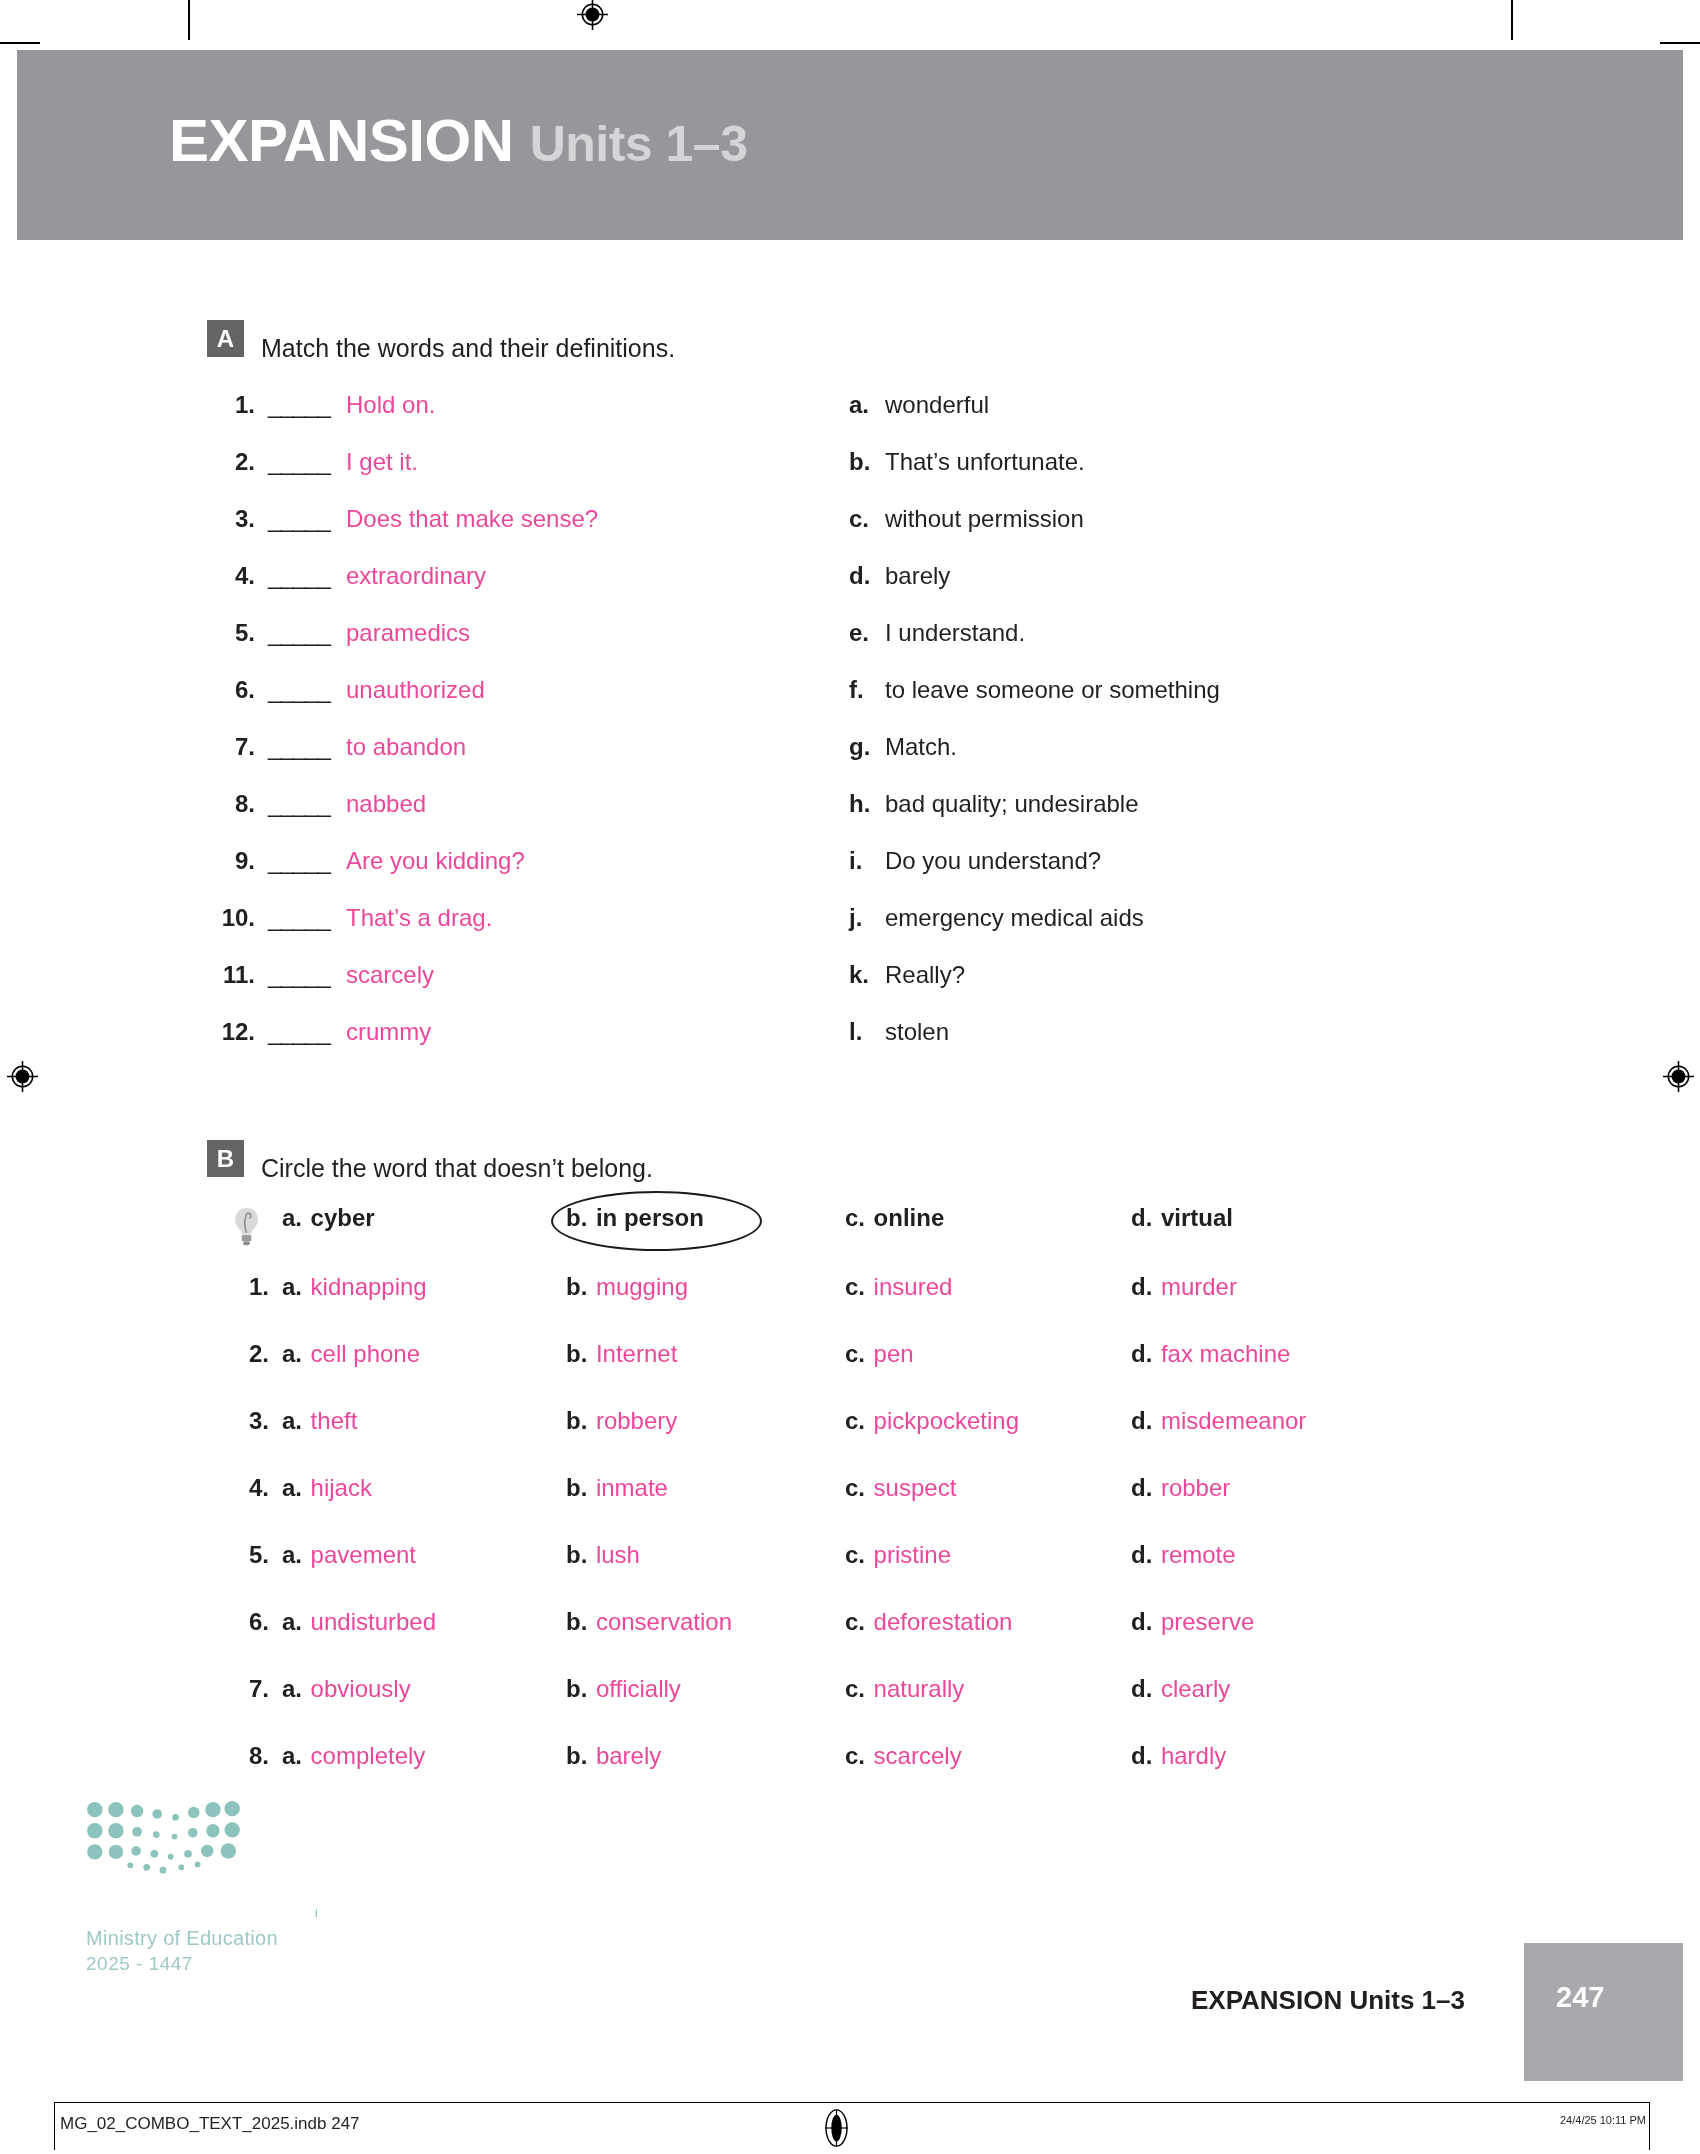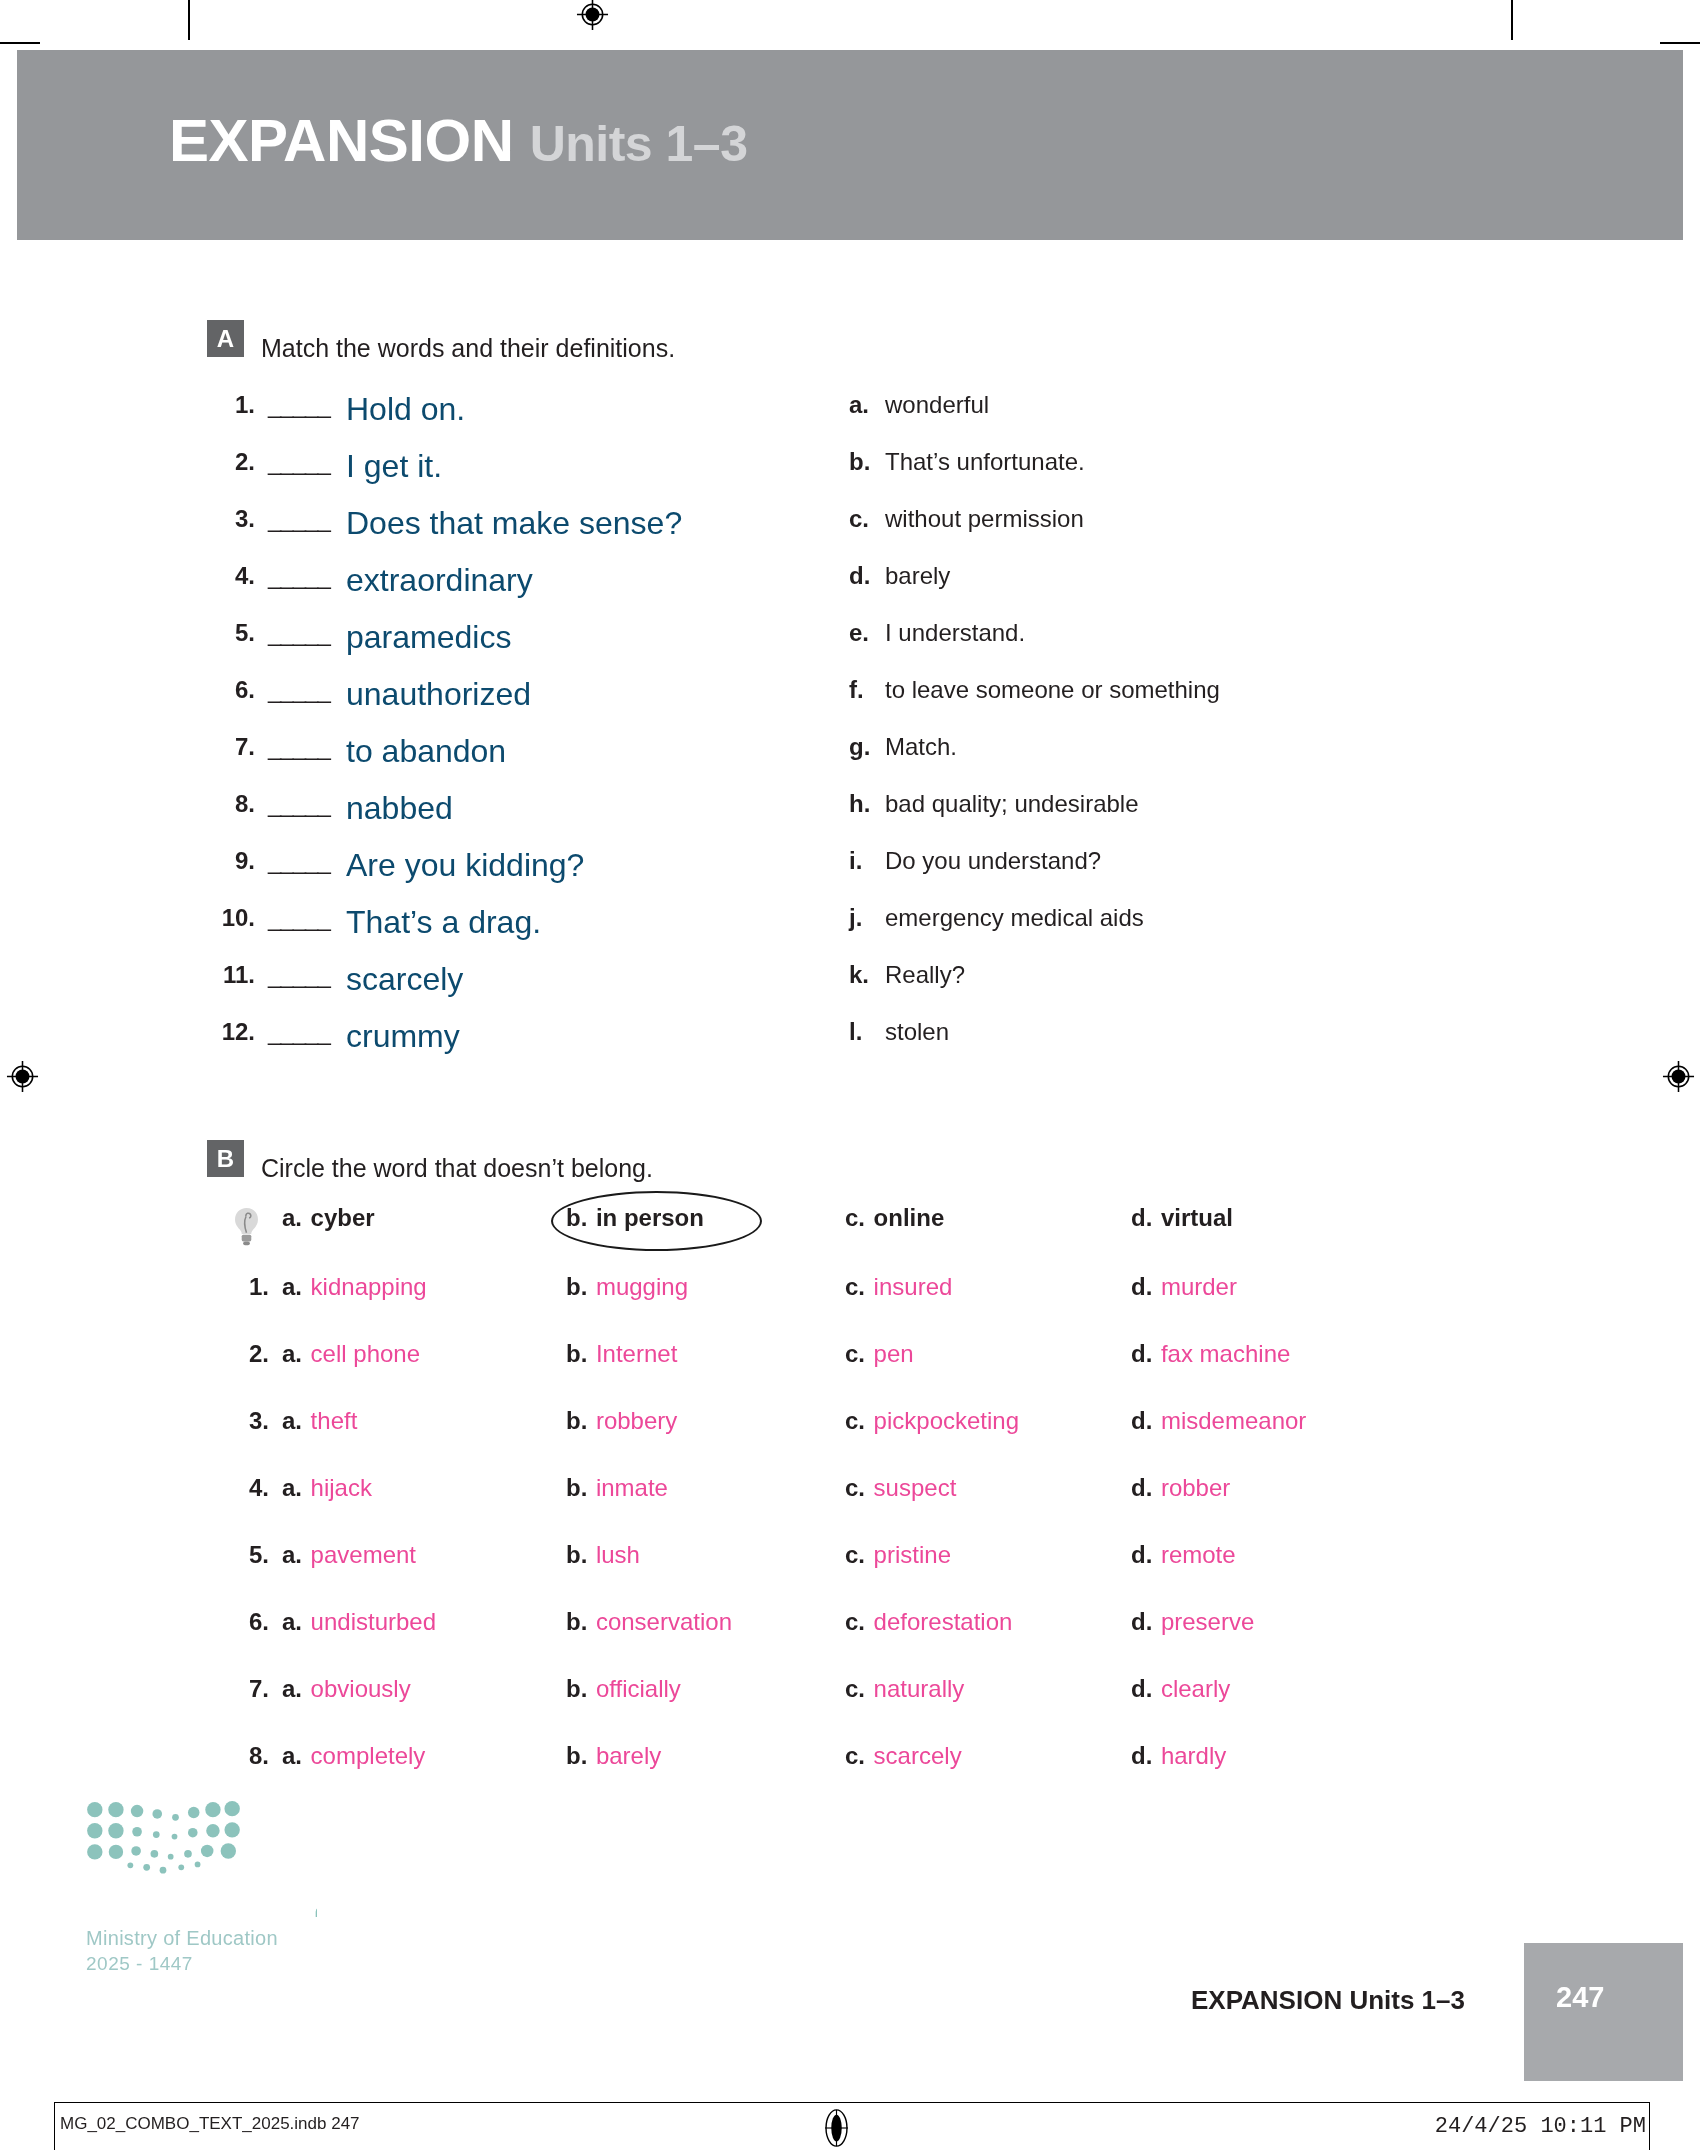--- a/index.html
+++ b/index.html
@@ -62,21 +62,21 @@
     text-align: right;
     font-size: 24px; font-weight: bold; color: #231f20;
   }
   .m-blank {
     position: absolute; left: 61px;
     font-size: 24px; color: #231f20;
     letter-spacing: -1px;
   }
   .m-text {
     position: absolute; left: 139px;
-    font-size: 32px; color: #0c4a6e; white-space: nowrap;
+    font-size: 24px; color: #ec4899; white-space: nowrap;
   }
   .m-letter {
     position: absolute; left: 642px; width: 27px;
     text-align: left;
     font-size: 24px; font-weight: bold; color: #231f20;
   }
   .m-def {
     position: absolute; left: 678px;
     font-size: 24px; color: #231f20; white-space: nowrap;
   }
@@ -137,21 +137,21 @@
   }
 
   .slug-rule { position: absolute; left: 54px; top: 2102px; width: 1595px; height: 1px; background: #000; }
   .slug-tick { position: absolute; width: 1px; background: #000; }
   .slug-left {
     position: absolute; left: 60px; top: 2114px;
     font-size: 17px; color: #231f20; white-space: nowrap;
   }
   .slug-right {
     position: absolute; right: 54px; top: 2114px;
-    font-size: 22px; color: #231f20; white-space: nowrap; font-family: Liberation Mono, monospace;
+    font-size: 11px; color: #231f20; white-space: nowrap;
   }
 </style>
 </head>
 <body>
 
 <div class="page">
 
   <div class="cropmark" style="left:188px; top:0; width:1.9px; height:40px;"></div>
   <div class="cropmark" style="left:0; top:42px; width:40px; height:1.9px;"></div>
   <div class="cropmark" style="left:1511px; top:0; width:1.9px; height:40px;"></div>

